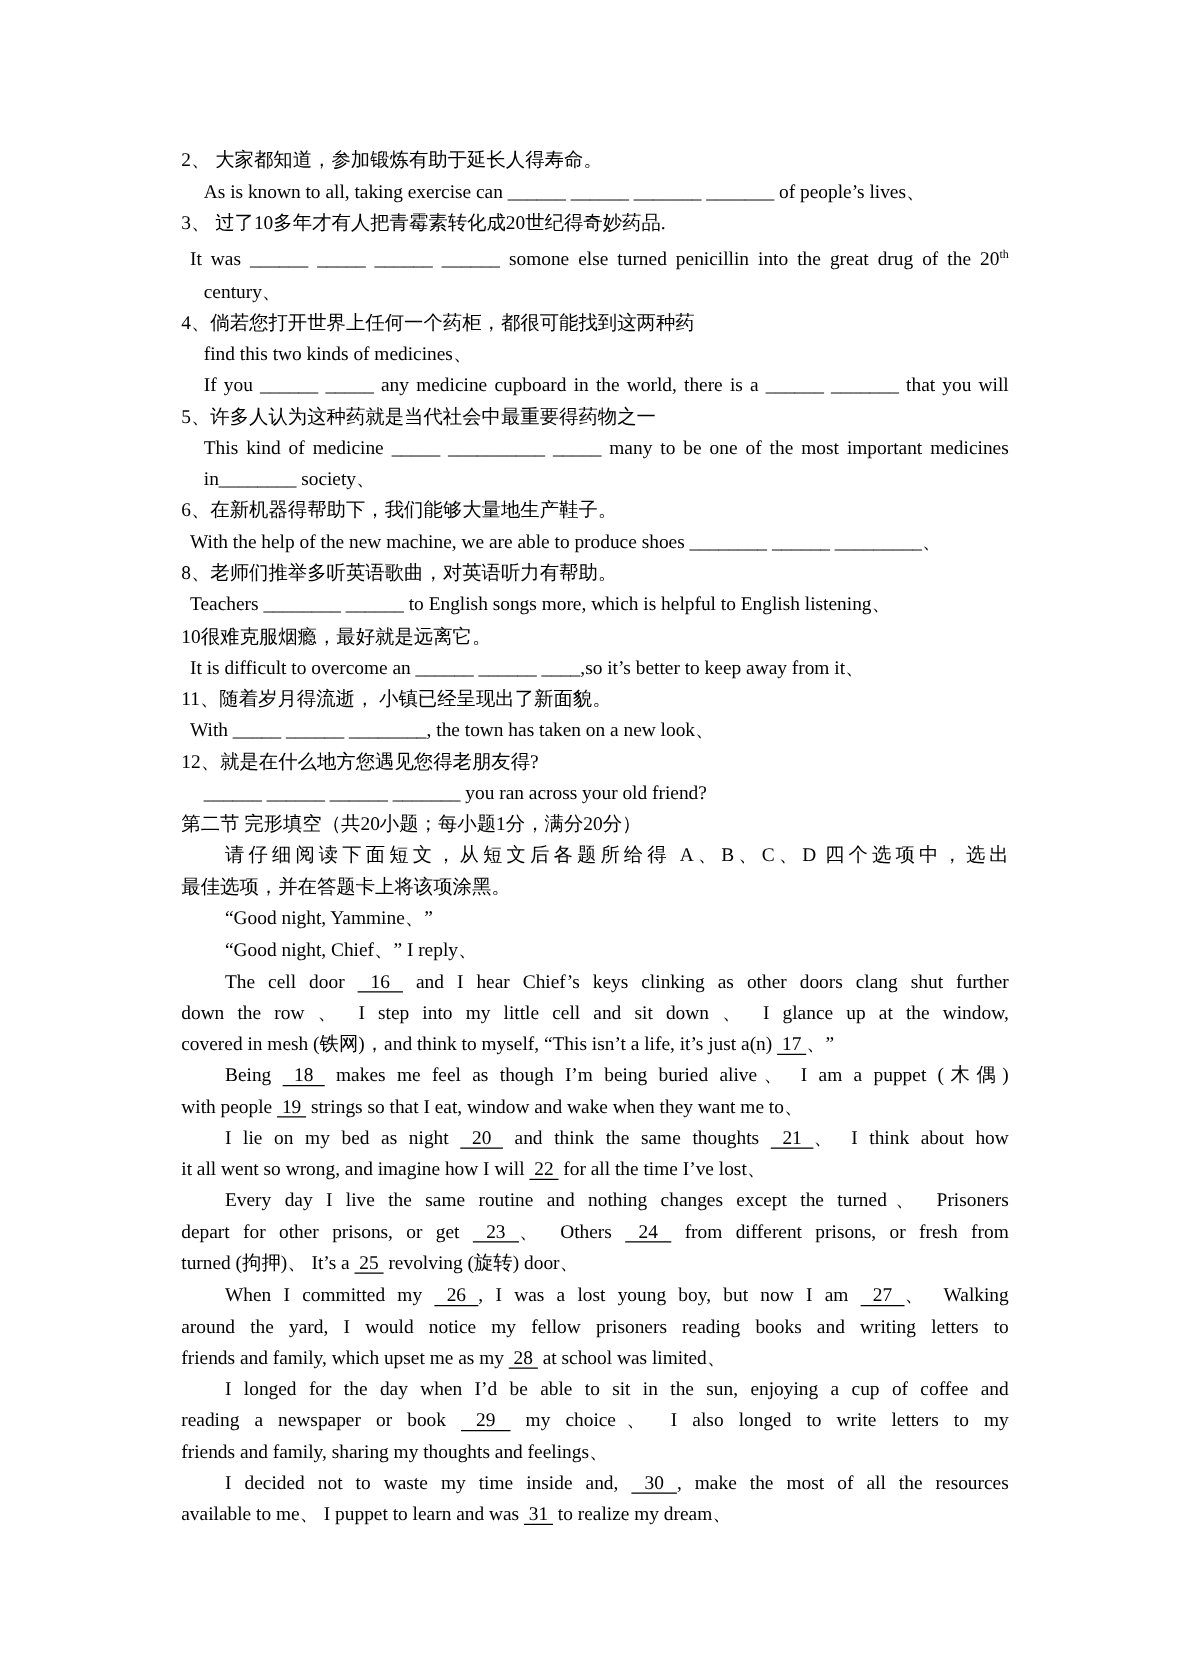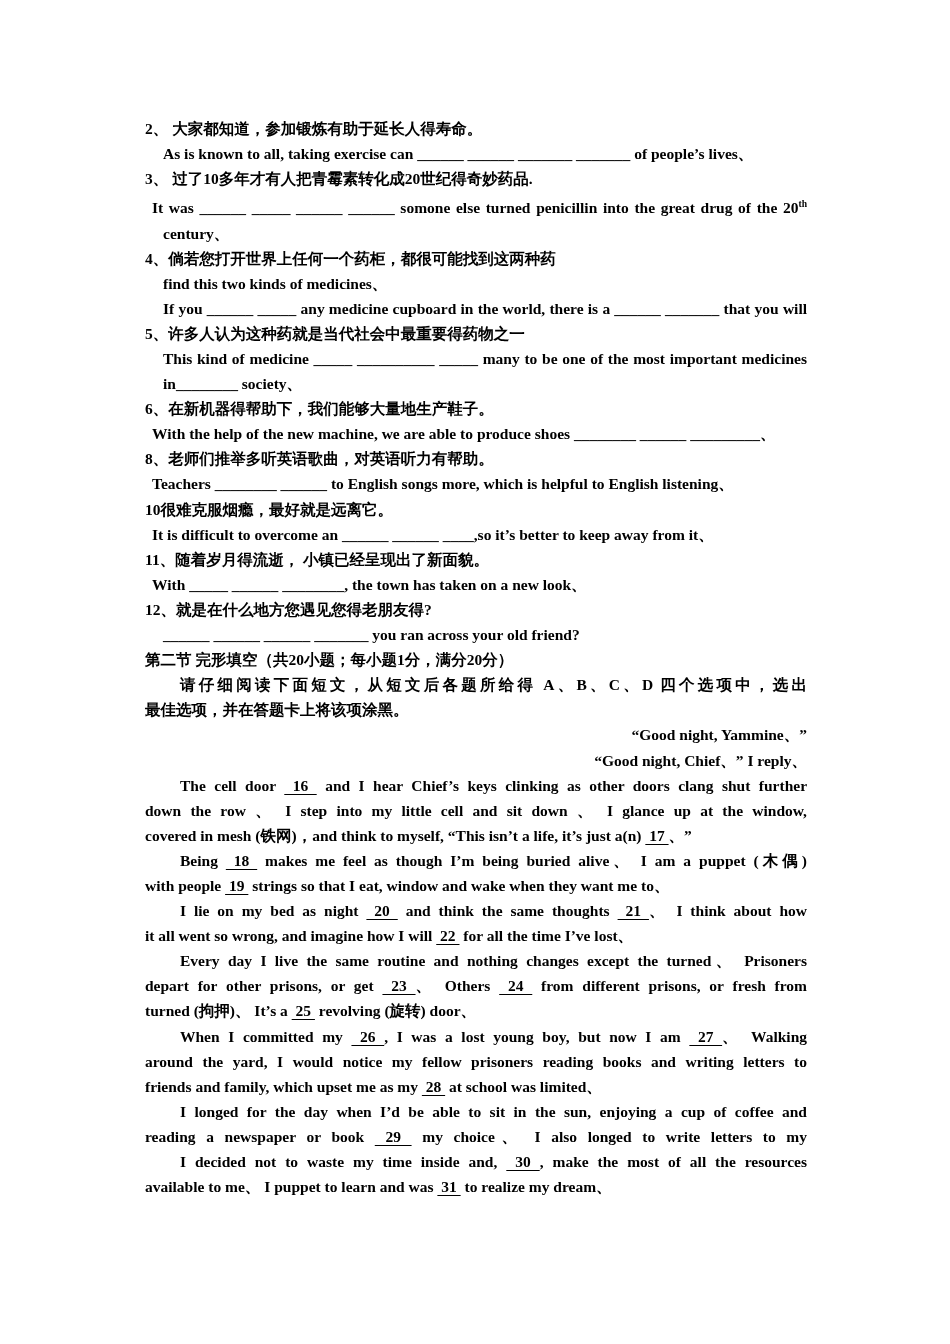--- a/index.html
+++ b/index.html
@@ -14,25 +14,25 @@
     position: absolute; left: 0; top: 0;
     width: 950px; height: 1344px;
     background: #ffffff; overflow: hidden;
   }
   .doc {
     position: absolute; left: 145px; top: 116px;
     width: 662px;
     font-size: 15.5px;
     line-height: 25.1px;
   }
-  .line { min-height: 25.1px; font-weight: bold; }
+  .line { min-height: 25.1px; }
   .ind1 { padding-left: 7px; }
   .ind2 { padding-left: 18px; }
-  .ind3 { padding-left: 35px; text-align: right; }
-  .bold { font-weight: bold; }
+  .ind3 { padding-left: 35px; }
+  .bold { font-weight: normal; }
   .j { text-align: justify; text-align-last: justify; }
   .u { text-decoration: underline; text-underline-offset: 3px; }
   .sup { vertical-align: super; font-size: 0.62em; }
 </style>
 </head>
 <body>
 
 <div class="page">
   <div class="doc" id="doc">
       <div class="line"><span>2、 大家都知道，参加锻炼有助于延长人得寿命。</span></div>
@@ -69,16 +69,17 @@
       <div class="line ind3 j"><span>I lie on my bed as night </span><span class="u">&nbsp;20&nbsp;</span><span> and think the same thoughts </span><span class="u">&nbsp;21&nbsp;</span><span>、 I think about how</span></div>
       <div class="line"><span>it all went so wrong, and imagine how I will </span><span class="u">&nbsp;22&nbsp;</span><span> for all the time I’ve lost、</span></div>
       <div class="line ind3 j"><span>Every day I live the same routine and nothing changes except the turned、 Prisoners</span></div>
       <div class="line j"><span>depart for other prisons, or get </span><span class="u">&nbsp;23&nbsp;</span><span>、 Others </span><span class="u">&nbsp;24&nbsp;</span><span> from different prisons, or fresh from</span></div>
       <div class="line"><span>turned (拘押)、 It’s a </span><span class="u">&nbsp;25&nbsp;</span><span> revolving (旋转) door、</span></div>
       <div class="line ind3 j"><span>When I committed my </span><span class="u">&nbsp;26&nbsp;</span><span>, I was a lost young boy, but now I am </span><span class="u">&nbsp;27&nbsp;</span><span>、 Walking</span></div>
       <div class="line j"><span>around the yard, I would notice my fellow prisoners reading books and writing letters to</span></div>
       <div class="line"><span>friends and family, which upset me as my </span><span class="u">&nbsp;28&nbsp;</span><span> at school was limited、</span></div>
       <div class="line ind3 j"><span>I longed for the day when I’d be able to sit in the sun, enjoying a cup of coffee and</span></div>
       <div class="line j"><span>reading a newspaper or book </span><span class="u">&nbsp;29&nbsp;</span><span> my choice、 I also longed to write letters to my</span></div>
+      <div class="line"><span>friends and family, sharing my thoughts and feelings、</span></div>
       <div class="line ind3 j"><span>I decided not to waste my time inside and, </span><span class="u">&nbsp;30&nbsp;</span><span>, make the most of all the resources</span></div>
       <div class="line"><span>available to me、 I puppet to learn and was </span><span class="u">&nbsp;31&nbsp;</span><span> to realize my dream、</span></div>
     </div>
 </div>
 
 </body></html>

